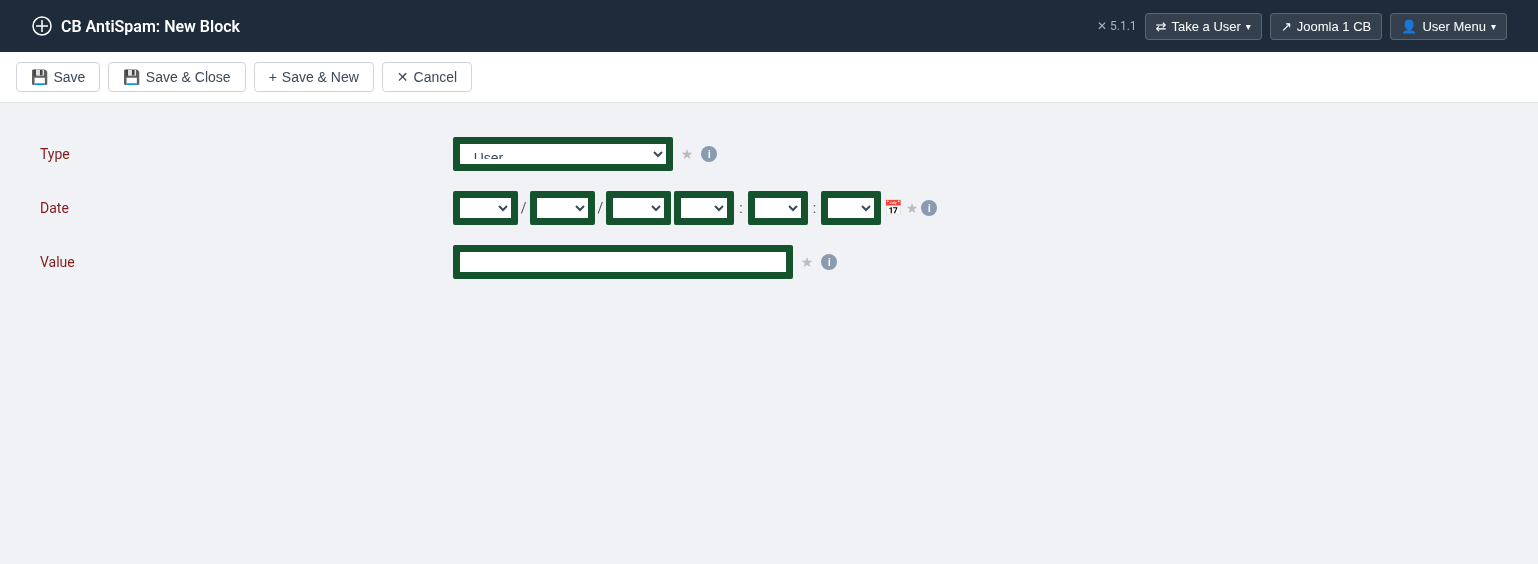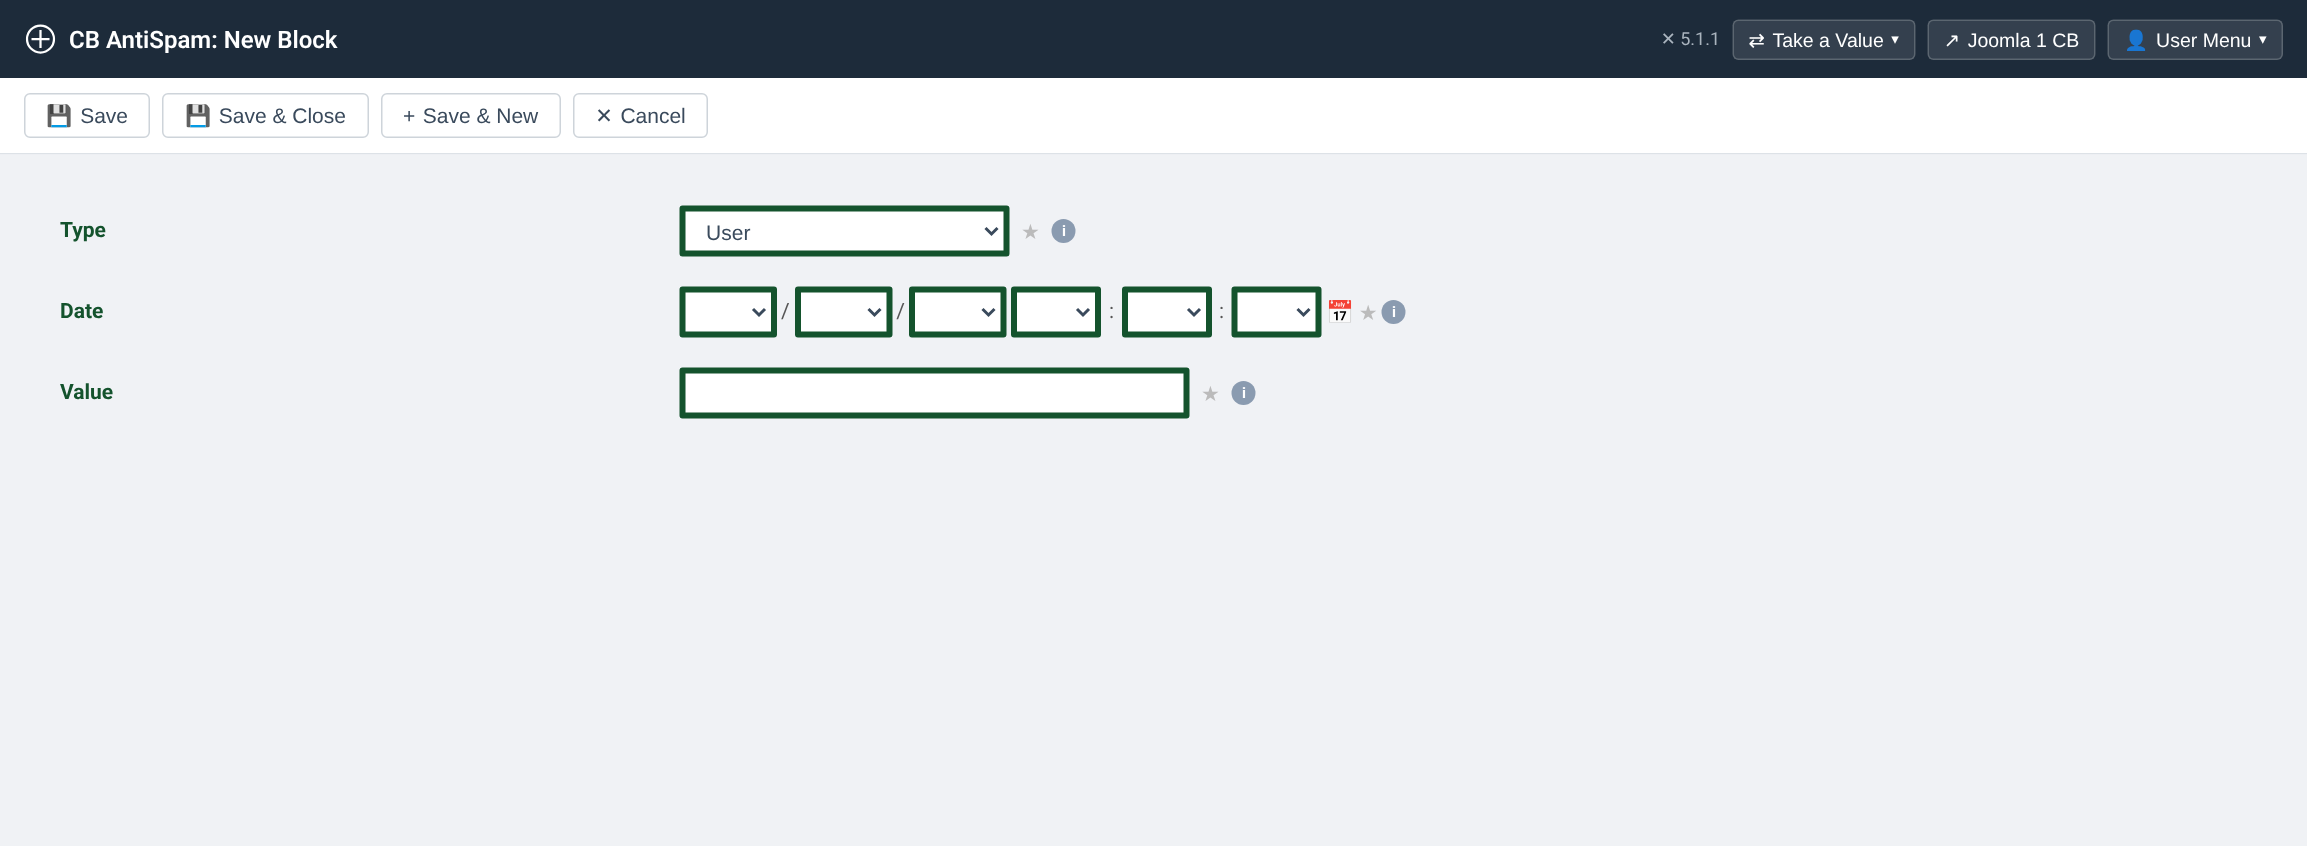--- a/index.html
+++ b/index.html
@@ -5,21 +5,21 @@
     * { box-sizing: border-box; margin: 0; padding: 0; }
     body { font-family: -apple-system, BlinkMacSystemFont, 'Segoe UI', Roboto, sans-serif; font-size: 14px; background: #f0f2f5; }
 
     
     .topbar {
       background: #1d2b3a;
       color: #fff;
       height: 52px;
       display: flex;
       align-items: center;
-      padding: 0 16px;
+      padding: 0 31px;
       gap: 12px;
     }
     .topbar-brand {
       display: flex;
       align-items: center;
       gap: 8px;
       font-size: 16px;
       font-weight: 600;
       flex: 1;
     }
@@ -76,30 +76,30 @@
     .form-table {
       width: 100%;
       border-collapse: collapse;
     }
     .form-table tr td {
       padding: 10px 8px;
       vertical-align: middle;
     }
     .form-label {
       width: 28%;
-      color: #14532d;
+      color: #7f1d1d;
       font-size: 14px;
-      font-weight: 700;
+      font-weight: 400;
       padding-right: 16px;
     }
     .form-field {
       display: flex; align-items: center; gap: 8px;
     }
     .form-control {
-      border: 4px solid #14532d;
+      border: 7px solid #14532d;
       border-radius: 2px;
       padding: 5px 10px;
       font-size: 14px;
       color: #3a4a5c;
       background: #fff;
       height: 34px;
     }
     select.form-control {
       appearance: auto;
     }
@@ -151,21 +151,21 @@
         <line x1="10" y1="4" x2="10" y2="16" stroke="#fff" stroke-width="1.5"></line>
         <line x1="4" y1="10" x2="16" y2="10" stroke="#fff" stroke-width="1.5"></line>
       </svg>
     </span>
     <span>CB AntiSpam: New Block</span>
   </div>
   <div class="topbar-right">
     <span class="version-badge">✕ 5.1.1</span>
     <button class="topbar-btn">
       <span>⇄</span>
-      <span>Take a Value</span>
+      <span>Take a User</span>
       <span class="chevron">▾</span>
     </button>
     <button class="topbar-btn">
       <span>↗</span>
       <span>Joomla 1 CB</span>
     </button>
     <button class="topbar-btn">
       <span>👤</span>
       <span>User Menu</span>
       <span class="chevron">▾</span>

